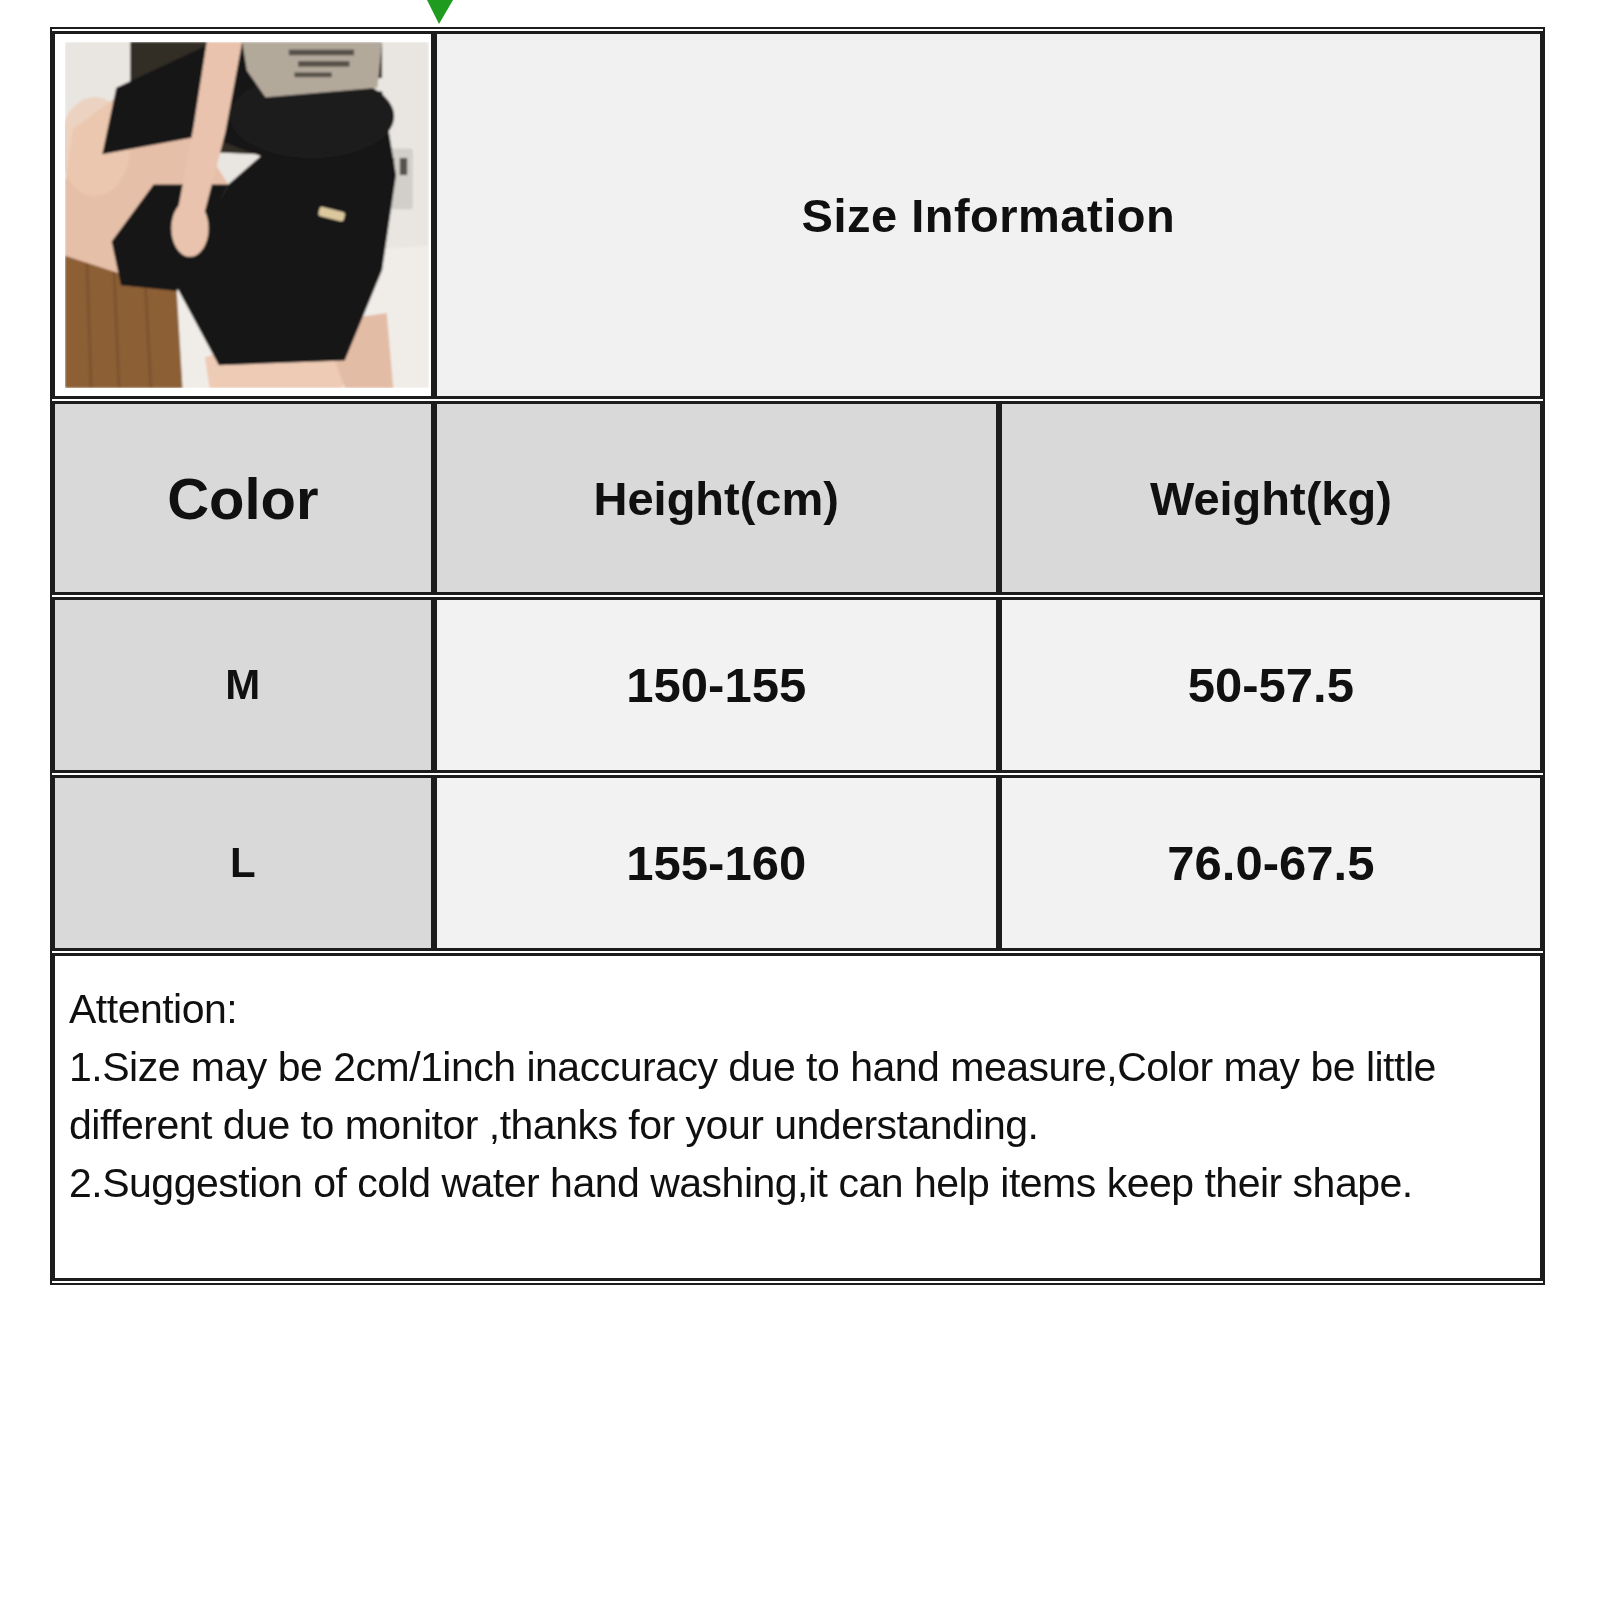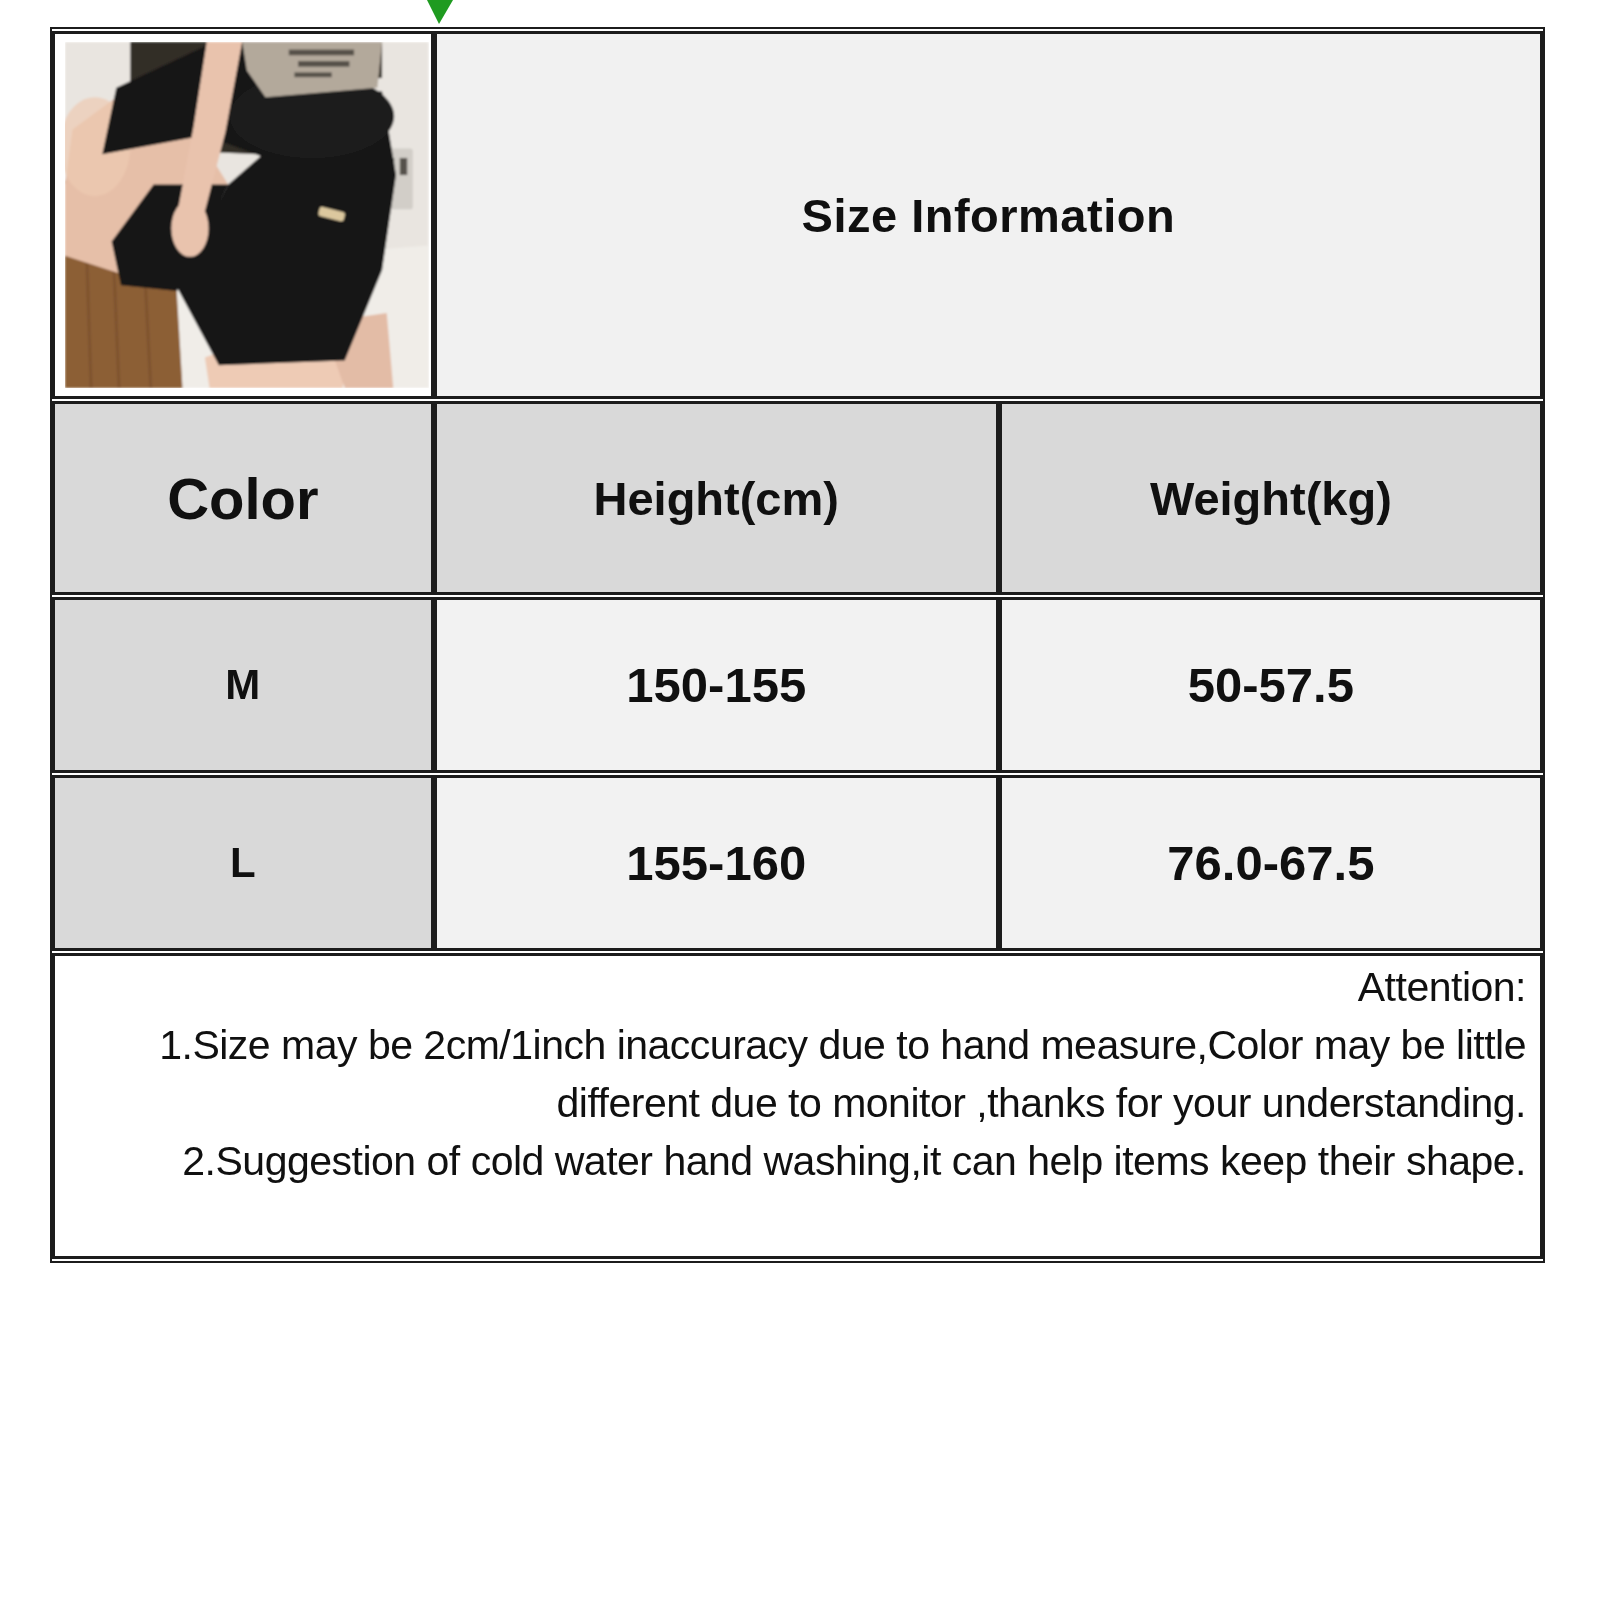--- a/index.html
+++ b/index.html
@@ -10,22 +10,22 @@
           background:#ffffff;margin-top:27px;}
   td{border:3px solid var(--border,#1c1c1c);text-align:center;vertical-align:middle;
      padding:0;overflow:hidden;font-weight:bold;}
   .photo-cell{background:#ffffff;padding:8px 2px 8px 10px;height:346px;}
   .photo-cell svg{display:block;width:100%;height:100%;}
   .title-cell{background:var(--title-bg,#f1f1f1);font-size:47px;letter-spacing:0.5px;}
   .r-head td{height:188px;background:var(--header-bg,#d9d9d9);font-size:47px;}
   .r-head td.size-head{font-size:58px;}
   .r-data td{height:170px;background:var(--cell-bg,#f2f2f2);font-size:49px;}
   .r-data td.size-col{background:var(--header-bg,#d9d9d9);font-size:42px;}
-  .note-cell{background:#ffffff;text-align:right;vertical-align:top;font-weight:normal;
-     height:252px;padding:2px 14px 46px 14px;font-size:41px;line-height:58px;letter-spacing:-0.5px;}
+  .note-cell{background:#ffffff;text-align:left;vertical-align:top;font-weight:normal;
+     height:252px;padding:24px 14px 46px 14px;font-size:41px;line-height:58px;letter-spacing:-0.5px;}
   .note-h,.note-l{margin:0;}
   .flag{position:absolute;left:427px;top:0;width:26px;height:24px;z-index:3;}
 </style>
 </head>
 <body>
 
 <div class="canvas">
 
   <table class="size-table">
     <colgroup>

